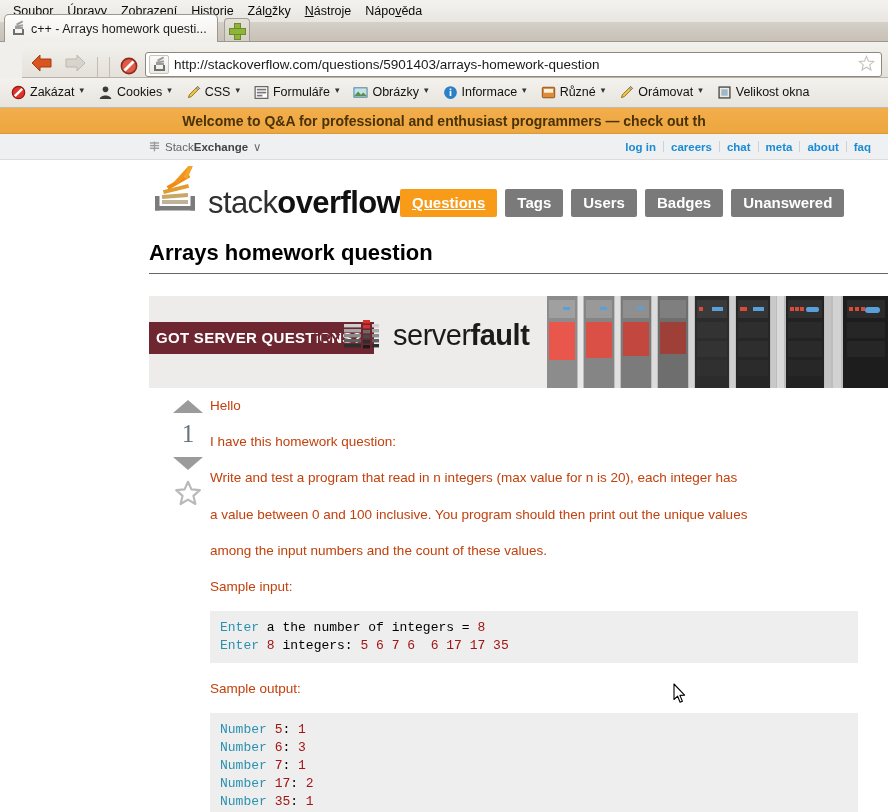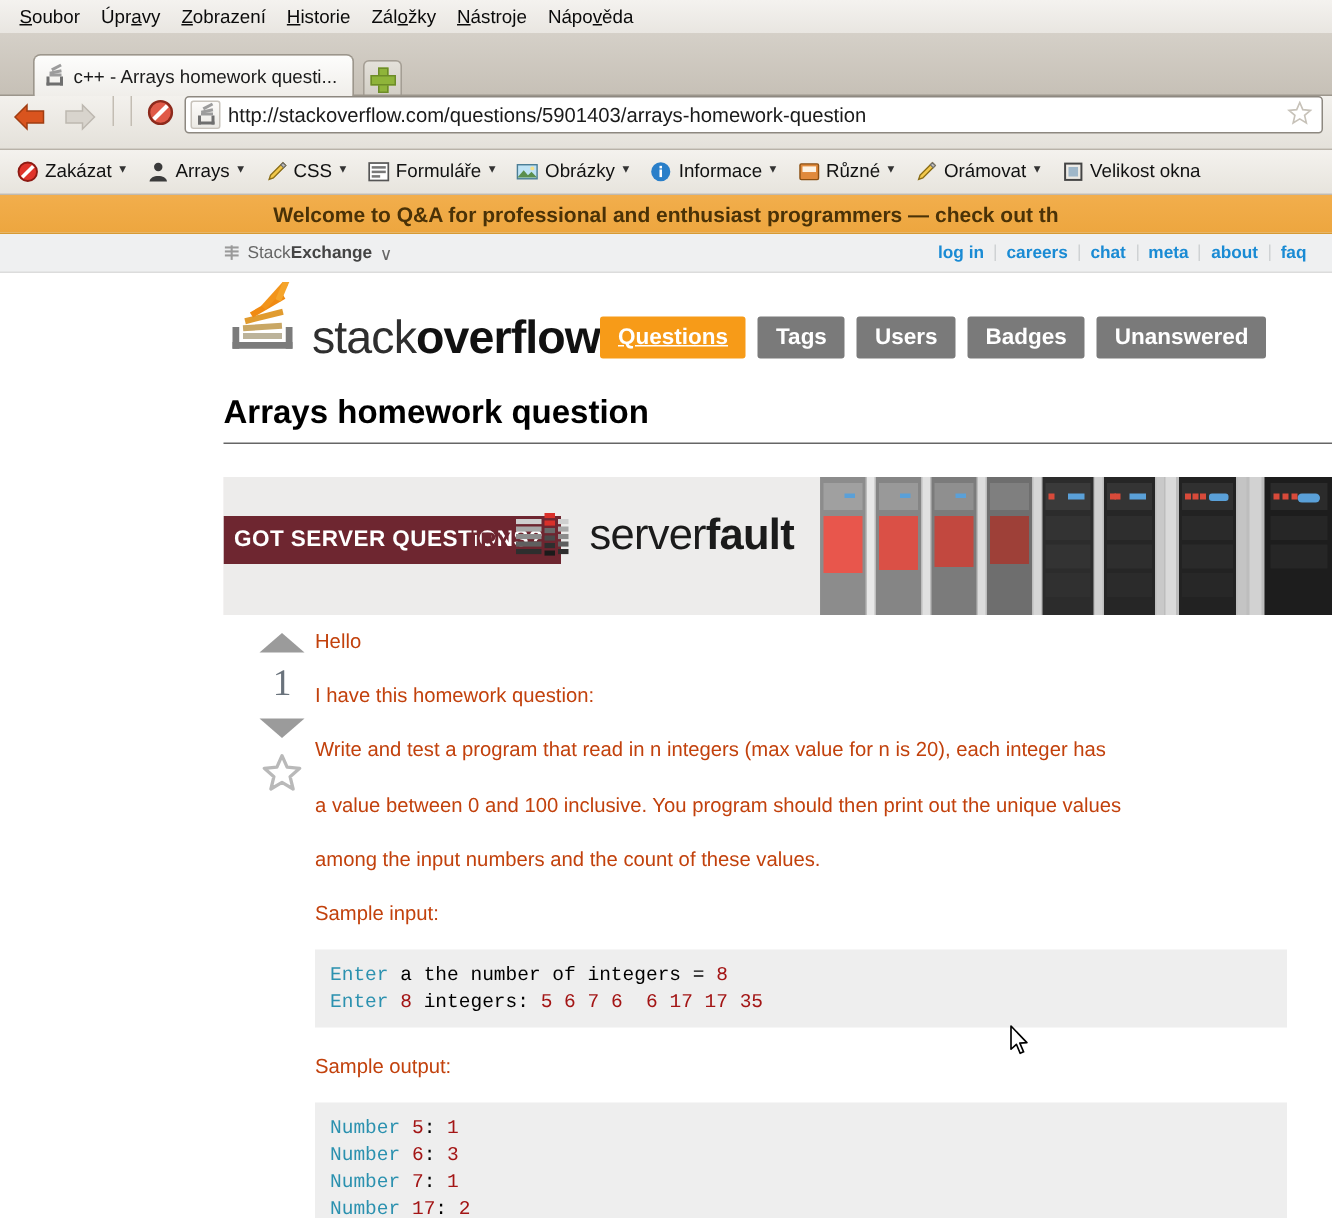--- a/index.html
+++ b/index.html
@@ -26,25 +26,25 @@
     color: #0a0a0a;
   }
   .menubar .mi {
     padding: 2px 7px;
     white-space: nowrap;
     cursor: default;
   }
   .menubar .mi u { text-decoration: underline; }
 
   .tabstrip {
-    height: 42px;
+    height: 20px;
     background: linear-gradient(#d5d0c8, #c6c0b6);
     display: flex;
     align-items: flex-end;
-    padding-left: 22px;
+    padding-left: 4px;
     position: relative;
   }
   .tabstrip::after {
     content:""; position:absolute; left:0; right:0; bottom:0; height:1px;
     background:#9c968c;
   }
   .tab {
     height: 28px;
     background: linear-gradient(#fdfdfc, #f0eeea);
     border: 1px solid #9c968c;
@@ -89,24 +89,25 @@
   .so-favicon .b2 { left:1px; bottom:0; width:2px; height:6px; }
   .so-favicon .b3 { right:1px; bottom:0; width:2px; height:6px; }
   .so-favicon .s1 { left:3px; top:5px; width:8px; height:1.5px; background:#9c9c9c; }
   .so-favicon .s2 { left:3px; top:2.5px; width:8px; height:1.5px; background:#9c9c9c; transform: rotate(-12deg); }
   .so-favicon .s3 { left:4px; top:0px; width:7px; height:1.5px; background:#9c9c9c; transform: rotate(-28deg); }
 
   .navbar {
     height: 36px;
     background: linear-gradient(#f3f1ed, #e4e1da);
     display: flex;
-    align-items: flex-start;
+    align-items: flex-end;
     padding: 0 6px;
     gap: 5px;
     border-bottom: 1px solid #b8b2a8;
+    margin-left: 22px;
   }
   .arrowbtn { width: 28px; height: 28px; display:flex; align-items:center; justify-content:center; }
   .navsep { width:1px; height:20px; background:#c3bdb3; margin:0 3px; }
   .stopbtn { width:22px; height:22px; display:flex; align-items:center; justify-content:center; }
 
   .urlbar {
     flex: 1 1 auto;
     height: 25px;
     background: #fff;
     border: 1px solid #8d8880;
@@ -361,21 +362,21 @@
           <rect x="2.4" y="6.7" width="11.2" height="2.6" fill="#fff" transform="rotate(-45 8 8)"></rect>
         </svg>
       <span>Zakázat</span>
       <span class="caret">▾</span>
     </div>
     <div class="devitem">
       <svg class="devicon" viewBox="0 0 16 16">
           <circle cx="8" cy="4.6" r="3" fill="#3b3b3b"></circle>
           <path d="M1.8 15 C2.2 9.8 13.8 9.8 14.2 15 Z" fill="#3b3b3b"></path>
         </svg>
-      <span>Arrays</span>
+      <span>Cookies</span>
       <span class="caret">▾</span>
     </div>
     <div class="devitem">
       <svg class="devicon" viewBox="0 0 16 16">
           <path d="M12.4 1.6 L14.4 3.6 L5.6 12.4 L2.6 13.4 L3.6 10.4 Z" fill="#f2c84b" stroke="#8a6d16" stroke-width="1"></path>
           <path d="M12.4 1.6 L14.4 3.6 L12.9 5.1 L10.9 3.1 Z" fill="#bdbdbd" stroke="#6f6f6f" stroke-width="0.8"></path>
         </svg>
       <span>CSS</span>
       <span class="caret">▾</span>
     </div>

